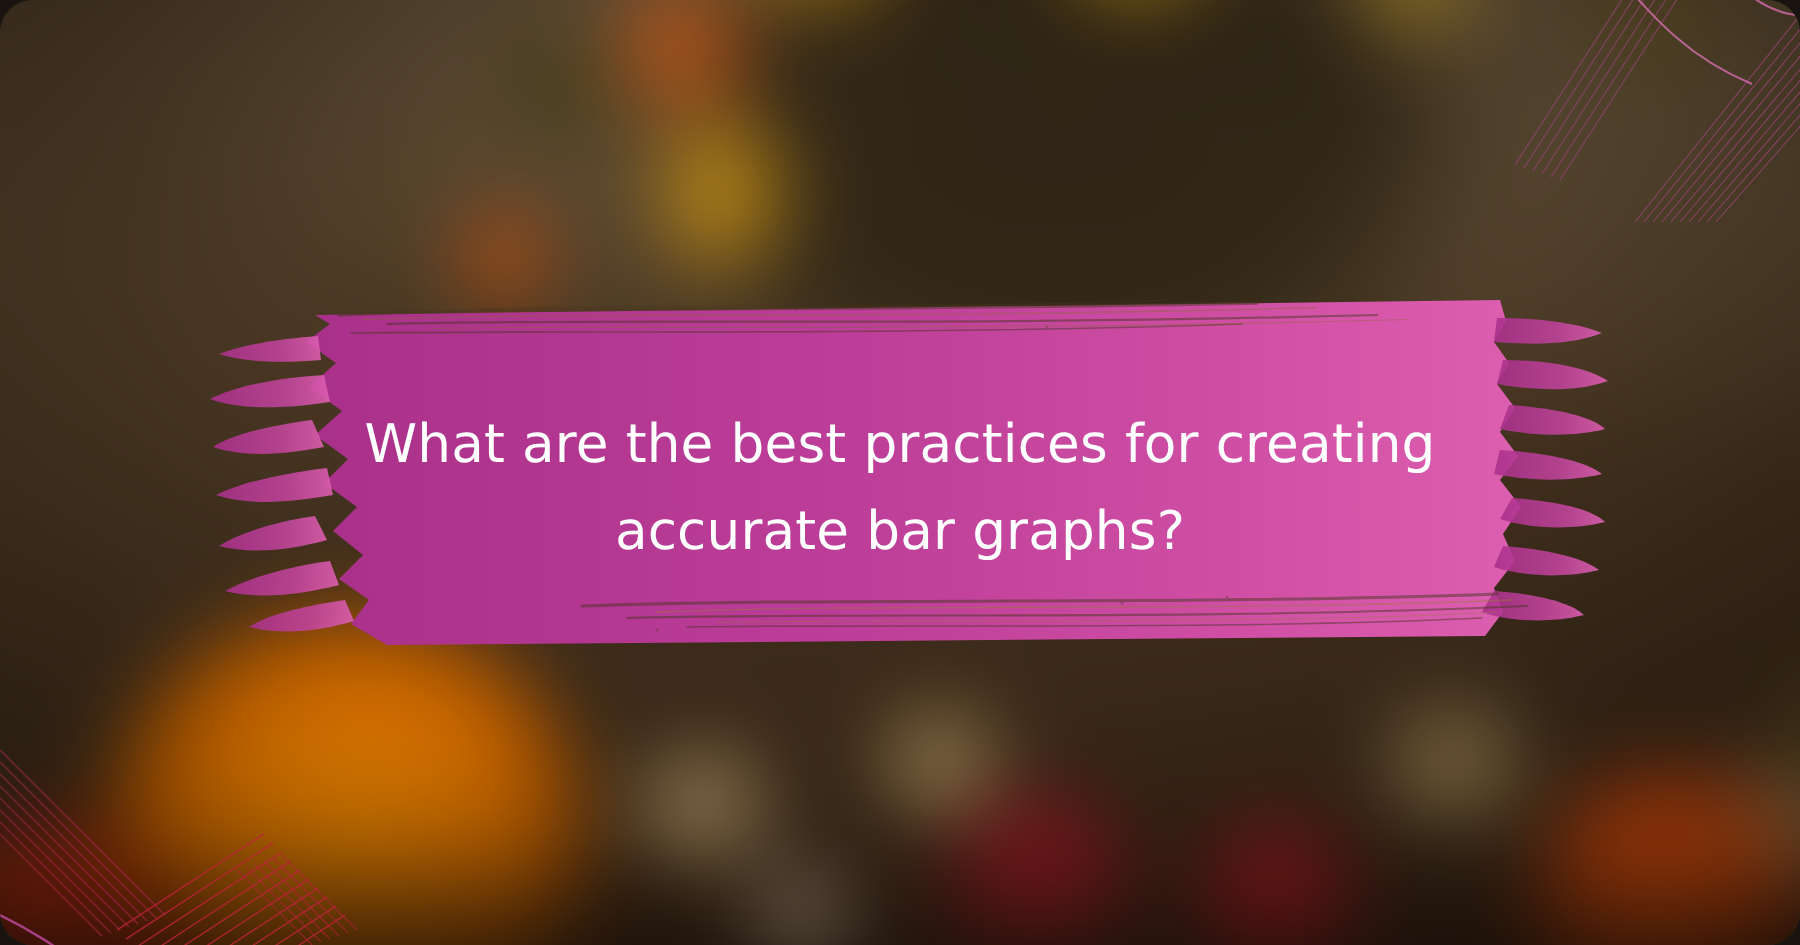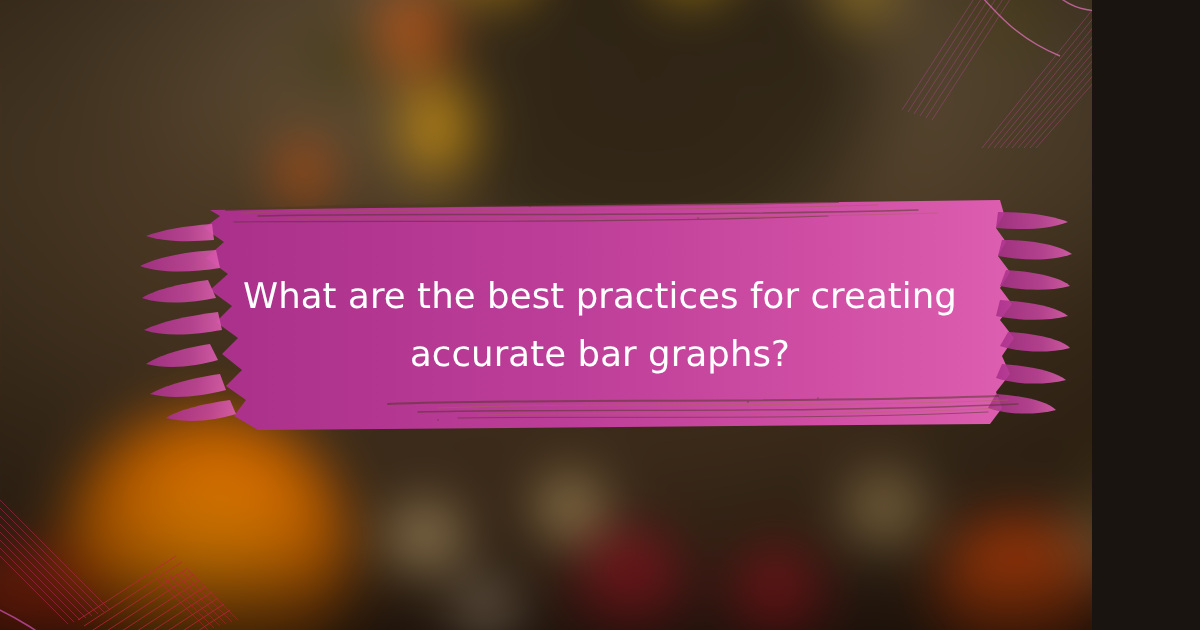--- a/index.html
+++ b/index.html
@@ -6,24 +6,25 @@
     margin: 0;
     padding: 0;
     background: #1a1410;
   }
   body {
     font-family: "Liberation Sans", sans-serif;
   }
 
   .canvas {
     position: relative;
-    width: 1092px;
+    width: 1200px;
     height: 630px;
     overflow: hidden;
     background: #3a2c1e;
+    border-radius: 22px;
   }
 
   
   .photo-bg {
     position: absolute;
     inset: -60px;
     filter: blur(26px) saturate(1.12);
     background-color: #3b2d1f;
   }
 

